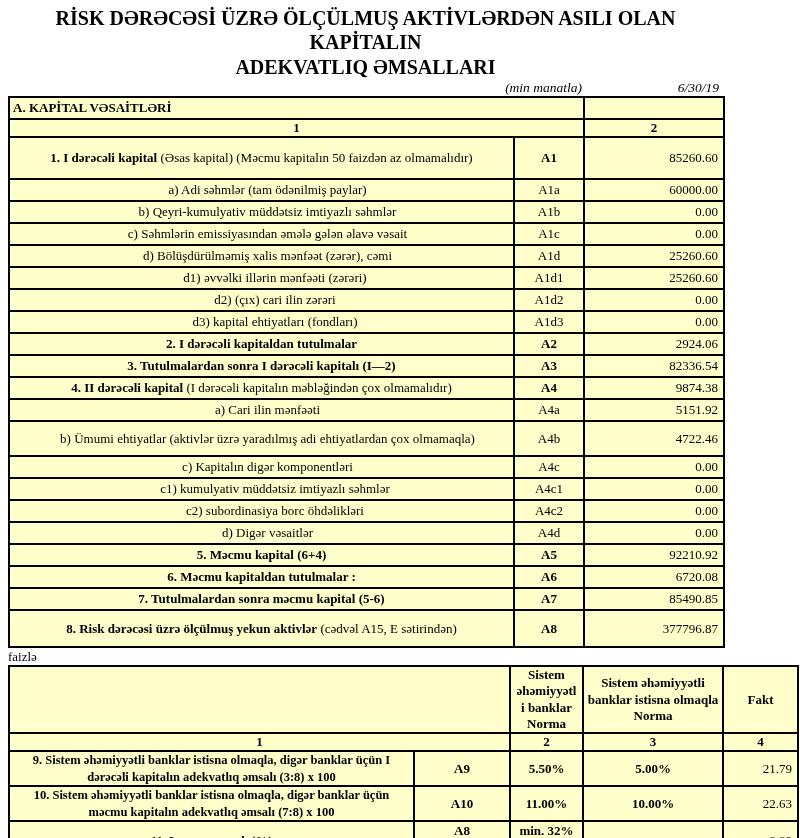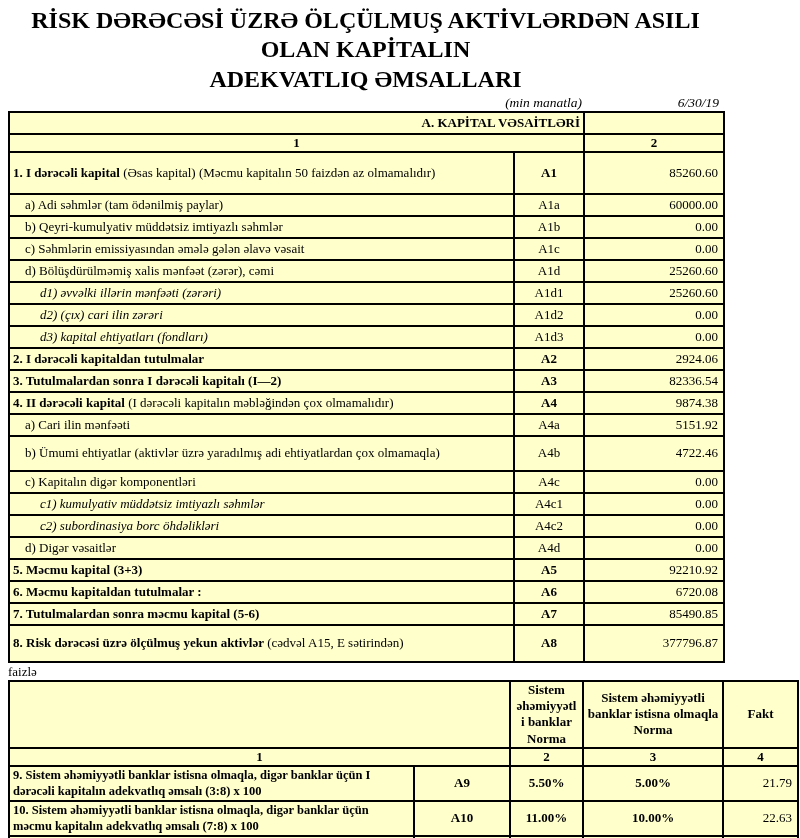--- a/index.html
+++ b/index.html
@@ -1,46 +1,46 @@
 <!DOCTYPE html>
 <html><head>
 <meta charset="utf-8">
 <style>
   html,body{margin:0;padding:0;background:#fff;color:#000;
     font-family:"Liberation Serif","DejaVu Serif",serif;}
   .page{width:800px;height:838px;overflow:hidden;position:relative;background:#fff;}
   .content{padding:6px 0 0 8px;}
 
-  .title{width:715px;text-align:center;font-weight:bold;font-size:24px;line-height:1.22;}
+  .title{width:715px;text-align:center;font-weight:bold;font-size:20px;line-height:1.22;}
 
   .meta{position:relative;width:715px;height:17px;font-size:13.5px;font-style:italic;}
   .meta .unit{position:absolute;right:141px;bottom:0;}
   .meta .date{position:absolute;right:4px;bottom:0;text-align:center;}
 
   table{border-collapse:collapse;table-layout:fixed;}
   td{overflow:hidden;vertical-align:middle;}
 
   
   #tableA{width:715px;border:2px solid #000;}
   #tableA td{border:2px solid #000;font-size:13px;padding:0 3px;background:#FFFFCC;}
   #tableA tr{height:22px;}
   #tableA tr.t1 td{border-top-width:1px;}
   .h17{height:17px !important;}
   .h42{height:42px !important;}
   .h35{height:35px !important;}
   .h37{height:37px !important;}
   .h20{height:20px !important;}
-  .lbl{text-align:left;}
+  .lbl{text-align:center;}
   .ind1{padding-left:15px !important;}
-  .ind2{padding-left:30px !important;font-style:italic;}
+  .ind2{padding-left:30px !important;}
   .code{text-align:center;}
   .val{text-align:right;padding-right:5px !important;}
   .bold{font-weight:bold;}
   .center{text-align:center;}
-  .hdrA{font-size:14px;font-weight:bold;text-align:right;margin-left:36px;}
+  .hdrA{font-size:14px;font-weight:bold;text-align:left;margin-left:36px;}
 
   
   .pctnote{width:789px;height:16px;font-size:13px;text-align:left;padding-right:3px;box-sizing:border-box;margin-top:1px;}
 
   
   #tableB{width:789px;border:2px solid #000;}
   #tableB td{border:2px solid #000;font-size:13px;padding:0 3px;background:#FFFFCC;}
   #tableB .blbl{font-size:12.5px;font-weight:bold;line-height:1.3;}
   #tableB .bhdr{font-weight:bold;text-align:center;line-height:1.25;font-size:13px;}
 </style>
@@ -155,21 +155,21 @@
         <td class="lbl ind2">c2) subordinasiya borc öhdəlikləri</td>
         <td class="code">A4c2</td>
         <td class="val">0.00</td>
       </tr>
       <tr class="t1">
         <td class="lbl ind1">d) Digər vəsaitlər</td>
         <td class="code">A4d</td>
         <td class="val">0.00</td>
       </tr>
       <tr>
-        <td class="lbl bold">5. Məcmu kapital (3+3)</td>
+        <td class="lbl bold">5. Məcmu kapital (6+4)</td>
         <td class="code bold">A5</td>
         <td class="val">92210.92</td>
       </tr>
       <tr>
         <td class="lbl bold">6. Məcmu kapitaldan tutulmalar :</td>
         <td class="code bold">A6</td>
         <td class="val">6720.08</td>
       </tr>
       <tr>
         <td class="lbl bold">7. Tutulmalardan  sonra məcmu kapital (5-6)</td>

